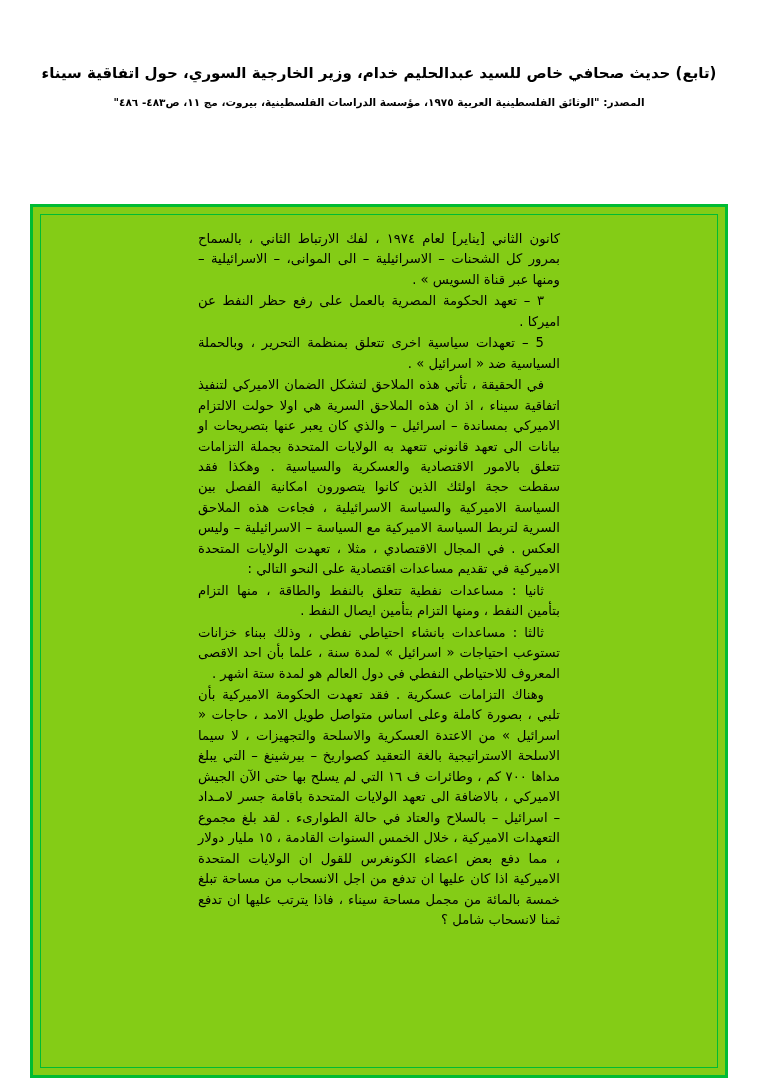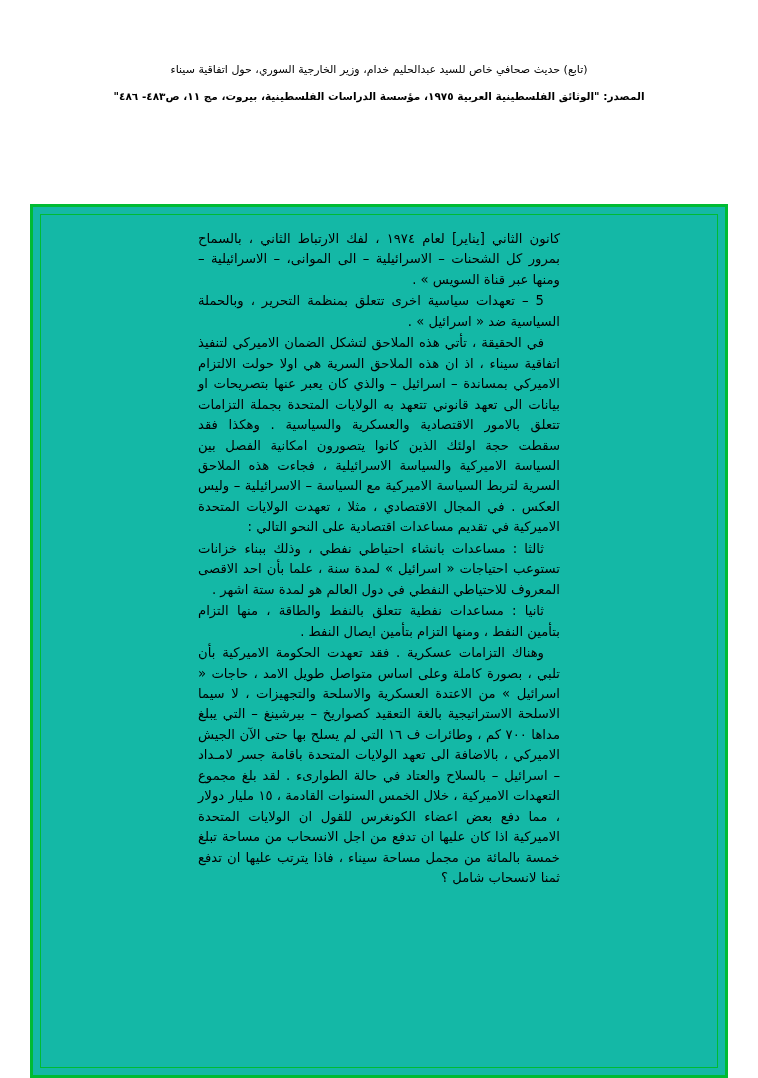--- a/index.html
+++ b/index.html
@@ -21,40 +21,40 @@
     box-sizing: border-box;
     padding: 0;
     position: relative;
   }
   .header {
     text-align: center;
     margin-top: 62px;
     padding: 0 40px;
   }
   .doc-title {
-    font-size: 11px;
-    font-weight: normal;
+    font-size: 15px;
+    font-weight: bold;
     line-height: 1.5;
     direction: rtl;
   }
   .doc-source {
     font-size: 10.5px;
     font-weight: bold;
     margin-top: 11px;
     direction: rtl;
   }
   .frame {
     position: absolute;
     top: 142px;
     right: 30px;
     left: 30px;
     bottom: 62px;
     border: 3px solid #00bb33;
     box-sizing: border-box;
-    background: #14b8a6;
+    background: #84cc16;
   }
   .frame-inner {
     position: absolute;
     top: 7px;
     right: 7px;
     left: 7px;
     bottom: 7px;
     border: 1px solid #00bb33;
     box-sizing: border-box;
     padding: 0;
@@ -88,22 +88,23 @@
 
   <div class="header">
     <div class="doc-title">(تابع) حديث صحافي خاص للسيد عبدالحليم خدام، وزير الخارجية السوري، حول اتفاقية سيناء</div>
     <div class="doc-source">المصدر: "الوثائق الفلسطينية العربية ١٩٧٥، مؤسسة الدراسات الفلسطينية، بيروت، مج ١١، ص٤٨٣- ٤٨٦"</div>
   </div>
 
   <div class="frame">
     <div class="frame-inner">
       <div class="body-col">
         <p class="para">كانون الثاني [يناير] لعام ١٩٧٤ ، لفك الارتباط الثاني ، بالسماح بمرور كل الشحنات – الاسرائيلية – الى الموانى، – الاسرائيلية – ومنها عبر قناة السويس » .</p>
+        <p class="para indent">٣ – تعهد الحكومة المصرية بالعمل على رفع حظر النفط عن اميركا .</p>
         <p class="para indent">5 – تعهدات سياسية اخرى تتعلق بمنظمة التحرير ، وبالحملة السياسية ضد « اسرائيل » .</p>
         <p class="para indent">في الحقيقة ، تأتي هذه الملاحق لتشكل الضمان الاميركي لتنفيذ اتفاقية سيناء ، اذ ان هذه الملاحق السرية هي اولا حولت الالتزام الاميركي بمساندة – اسرائيل – والذي كان يعبر عنها بتصريحات او بيانات الى تعهد قانوني تتعهد به الولايات المتحدة بجملة التزامات تتعلق بالامور الاقتصادية والعسكرية والسياسية . وهكذا فقد سقطت حجة اولئك الذين كانوا يتصورون امكانية الفصل بين السياسة الاميركية والسياسة الاسرائيلية ، فجاءت هذه الملاحق السرية لتربط السياسة الاميركية مع السياسة – الاسرائيلية – وليس العكس . في المجال الاقتصادي ، مثلا ، تعهدت الولايات المتحدة الاميركية في تقديم مساعدات اقتصادية على النحو التالي :</p>
+        <p class="para indent">ثانيا : مساعدات نفطية تتعلق بالنفط والطاقة ، منها التزام بتأمين النفط ، ومنها التزام بتأمين ايصال النفط .</p>
         <p class="para indent">ثالثا : مساعدات بانشاء احتياطي نفطي ، وذلك ببناء خزانات تستوعب احتياجات « اسرائيل » لمدة سنة ، علما بأن احد الاقصى المعروف للاحتياطي النفطي في دول العالم هو لمدة ستة اشهر .</p>
-        <p class="para indent">ثانيا : مساعدات نفطية تتعلق بالنفط والطاقة ، منها التزام بتأمين النفط ، ومنها التزام بتأمين ايصال النفط .</p>
         <p class="para indent">وهناك التزامات عسكرية . فقد تعهدت الحكومة الاميركية بأن تلبي ، بصورة كاملة وعلى اساس متواصل طويل الامد ، حاجات « اسرائيل » من الاعتدة العسكرية والاسلحة والتجهيزات ، لا سيما الاسلحة الاستراتيجية بالغة التعقيد كصواريخ – بيرشينغ – التي يبلغ مداها ٧٠٠ كم ، وطائرات ف ١٦ التي لم يسلح بها حتى الآن الجيش الاميركي ، بالاضافة الى تعهد الولايات المتحدة باقامة جسر لامـداد – اسرائيل – بالسلاح والعتاد في حالة الطوارىء . لقد بلغ مجموع التعهدات الاميركية ، خلال الخمس السنوات القادمة ، ١٥ مليار دولار ، مما دفع بعض اعضاء الكونغرس للقول ان الولايات المتحدة الاميركية اذا كان عليها ان تدفع من اجل الانسحاب من مساحة تبلغ خمسة بالمائة من مجمل مساحة سيناء ، فاذا يترتب عليها ان تدفع ثمنا لانسحاب شامل ؟</p>
       </div>
     </div>
   </div>
 
 </div>
 
 </body></html>

